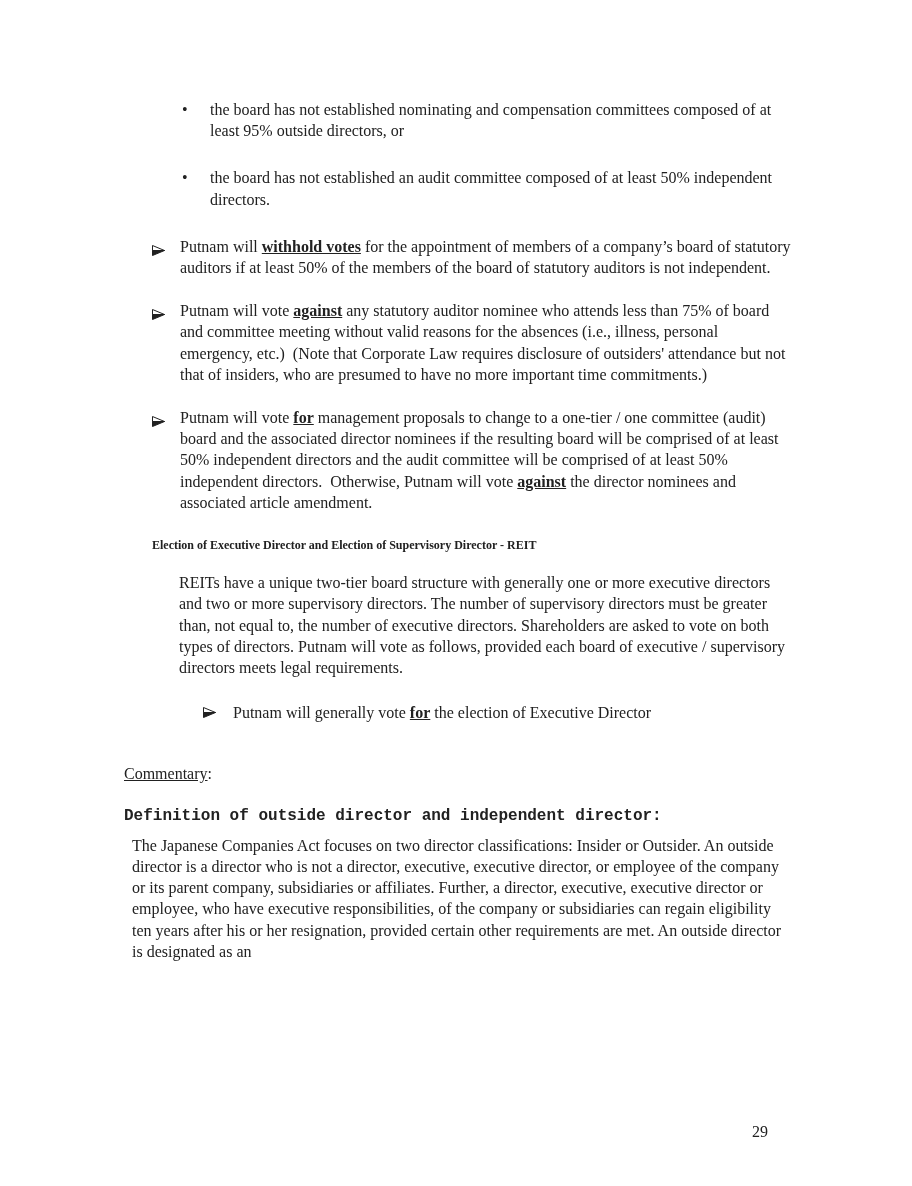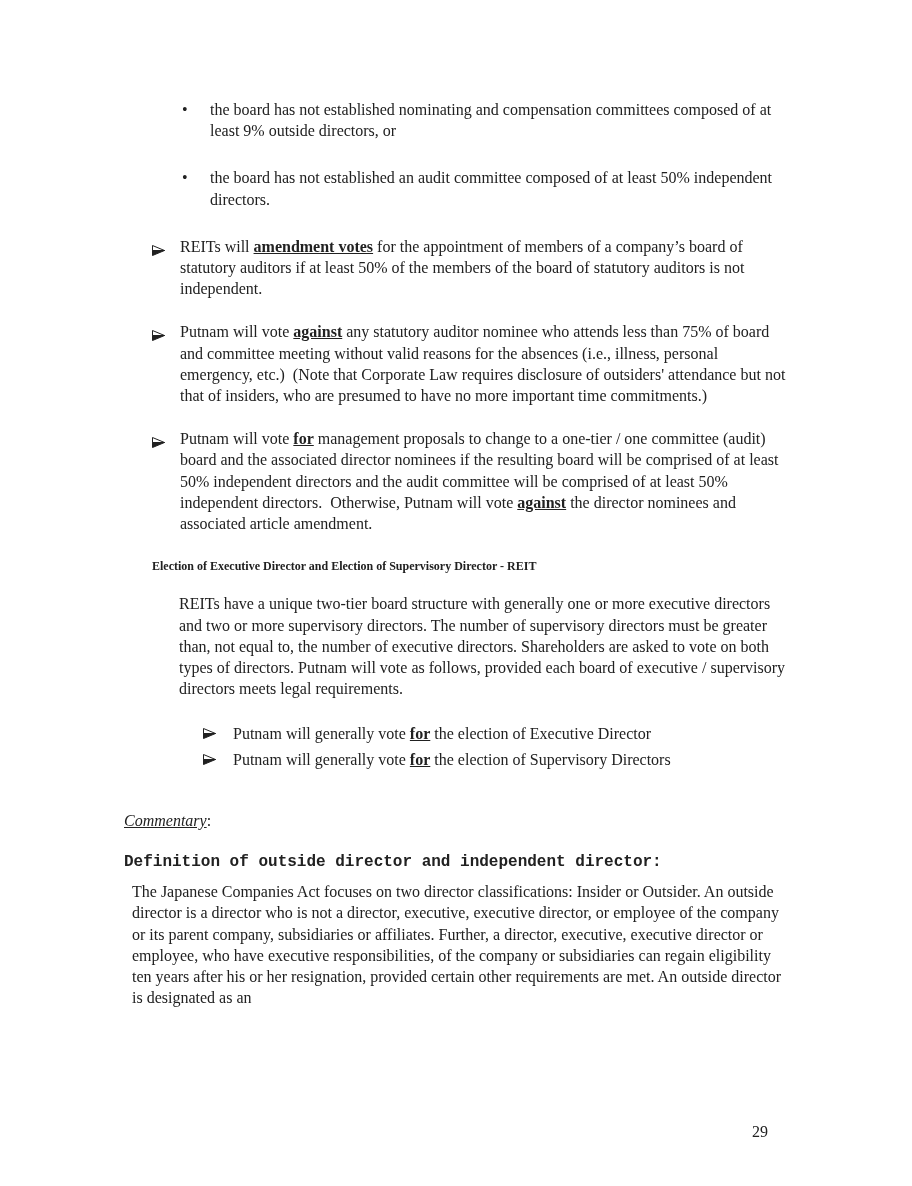--- a/index.html
+++ b/index.html
@@ -41,53 +41,53 @@
     font-size: 12px;
   }
   .indent-para { margin: 0 0 0 55px; }
   .reit-para { margin-bottom: 0; }
 
   .nested-list { margin: 20px 0 0 0; }
   .arrow-item.nested { margin: 0 0 0 79px; align-items: flex-end; }
   .arrow-item.nested .marker { width: 30px; flex: 0 0 30px; }
 
   .commentary-line { margin: 40px 0 0 0; }
-  .commentary-line .ul-label { text-decoration: underline; font-style: italic; }
+  .commentary-line .ul-label { text-decoration: underline; }
 
   .bold-heading { margin: 21px 0 0 0; font-weight: 700; font-family: Liberation Mono, monospace; }
   .body-para { margin: 8px; }
 
   .page-number {
     position: absolute;
     top: 1121px;
     right: 144px;
   }
 </style>
 </head>
 <body>
 
 <div class="page">
 
   <ul class="disc-list">
     <li class="disc-item">
       <span class="marker">•</span>
-      <span class="rich"><span>the board has not established nominating and compensation committees composed of at least 9% outside directors, or</span></span>
+      <span class="rich"><span>the board has not established nominating and compensation committees composed of at least 95% outside directors, or</span></span>
     </li>
     <li class="disc-item">
       <span class="marker">•</span>
       <span class="rich"><span>the board has not established an audit committee composed of at least 50% independent directors.</span></span>
     </li>
   </ul>
 
   <div class="arrow-item">
     <span class="marker"><svg width="13" height="11" viewBox="0 0 13 11">
           <polygon points="0.5,0.5 12.5,5.5 0.5,5.5" fill="#ffffff" stroke="#212121" stroke-width="1"></polygon>
           <polygon points="0.5,5.5 12.5,5.5 0.5,10.5" fill="#212121" stroke="#212121" stroke-width="1"></polygon>
         </svg></span>
-    <span class="rich"><span>REITs will </span><span class="seg-bu">amendment votes</span><span> for the appointment of members of a company’s board of statutory auditors if at least 50% of the members of the board of statutory auditors is not independent.</span></span>
+    <span class="rich"><span>Putnam will </span><span class="seg-bu">withhold votes</span><span> for the appointment of members of a company’s board of statutory auditors if at least 50% of the members of the board of statutory auditors is not independent.</span></span>
   </div>
 
   <div class="arrow-item">
     <span class="marker"><svg width="13" height="11" viewBox="0 0 13 11">
           <polygon points="0.5,0.5 12.5,5.5 0.5,5.5" fill="#ffffff" stroke="#212121" stroke-width="1"></polygon>
           <polygon points="0.5,5.5 12.5,5.5 0.5,10.5" fill="#212121" stroke="#212121" stroke-width="1"></polygon>
         </svg></span>
     <span class="rich"><span>Putnam will vote </span><span class="seg-bu">against</span><span> any statutory auditor nominee who attends less than 75% of board and committee meeting without valid reasons for the absences (i.e., illness, personal emergency, etc.)  (Note that Corporate Law requires disclosure of outsiders' attendance but not that of insiders, who are presumed to have no more important time commitments.)</span></span>
   </div>
 
@@ -104,27 +104,20 @@
   <p class="para indent-para reit-para">REITs have a unique two-tier board structure with generally one or more executive directors and two or more supervisory directors. The number of supervisory directors must be greater than, not equal to, the number of executive directors. Shareholders are asked to vote on both types of directors. Putnam will vote as follows, provided each board of executive / supervisory directors meets legal requirements.</p>
 
   <div class="nested-list">
     <div class="arrow-item nested">
       <span class="marker"><svg width="13" height="11" viewBox="0 0 13 11">
             <polygon points="0.5,0.5 12.5,5.5 0.5,5.5" fill="#ffffff" stroke="#212121" stroke-width="1"></polygon>
             <polygon points="0.5,5.5 12.5,5.5 0.5,10.5" fill="#212121" stroke="#212121" stroke-width="1"></polygon>
           </svg></span>
       <span class="rich"><span>Putnam will generally vote </span><span class="seg-bu">for</span><span> the election of Executive Director</span></span>
     </div>
-    <div class="arrow-item nested">
-      <span class="marker"><svg width="13" height="11" viewBox="0 0 13 11">
-            <polygon points="0.5,0.5 12.5,5.5 0.5,5.5" fill="#ffffff" stroke="#212121" stroke-width="1"></polygon>
-            <polygon points="0.5,5.5 12.5,5.5 0.5,10.5" fill="#212121" stroke="#212121" stroke-width="1"></polygon>
-          </svg></span>
-      <span class="rich"><span>Putnam will generally vote </span><span class="seg-bu">for</span><span> the election of Supervisory Directors</span></span>
-    </div>
   </div>
 
   <p class="para commentary-line"><span class="ul-label">Commentary</span><span>:</span></p>
 
   <p class="para bold-heading">Definition of outside director and independent director:</p>
 
   <p class="para body-para">The Japanese Companies Act focuses on two director classifications: Insider or Outsider. An outside director is a director who is not a director, executive, executive director, or employee of the company or its parent company, subsidiaries or affiliates. Further, a director, executive, executive director or employee, who have executive responsibilities, of the company or subsidiaries can regain eligibility ten years after his or her resignation, provided certain other requirements are met. An outside director is designated as an</p>
 
   <div class="page-number">29</div>
 

